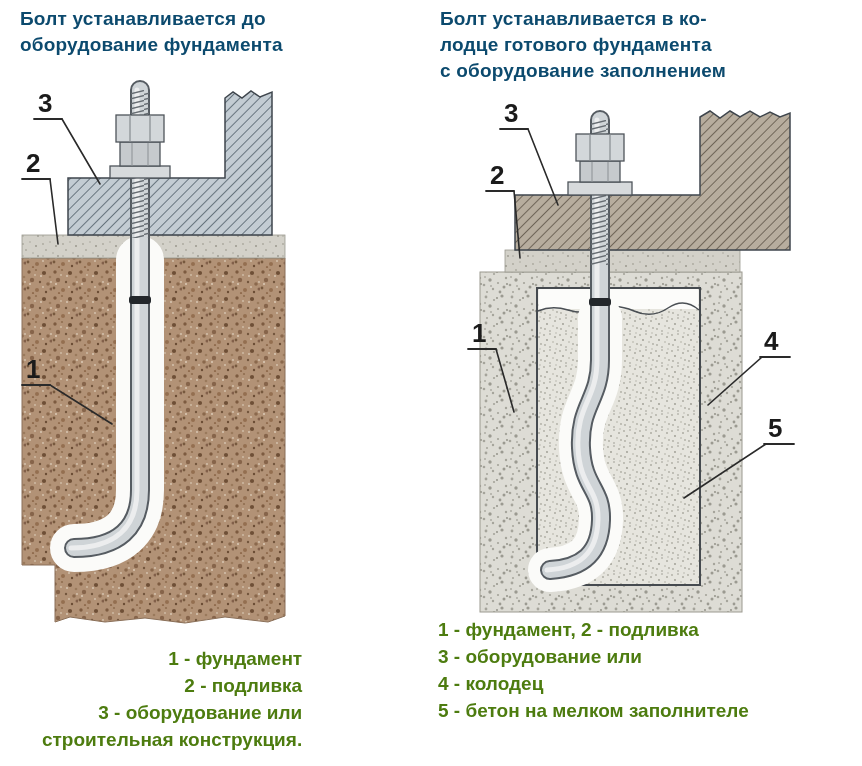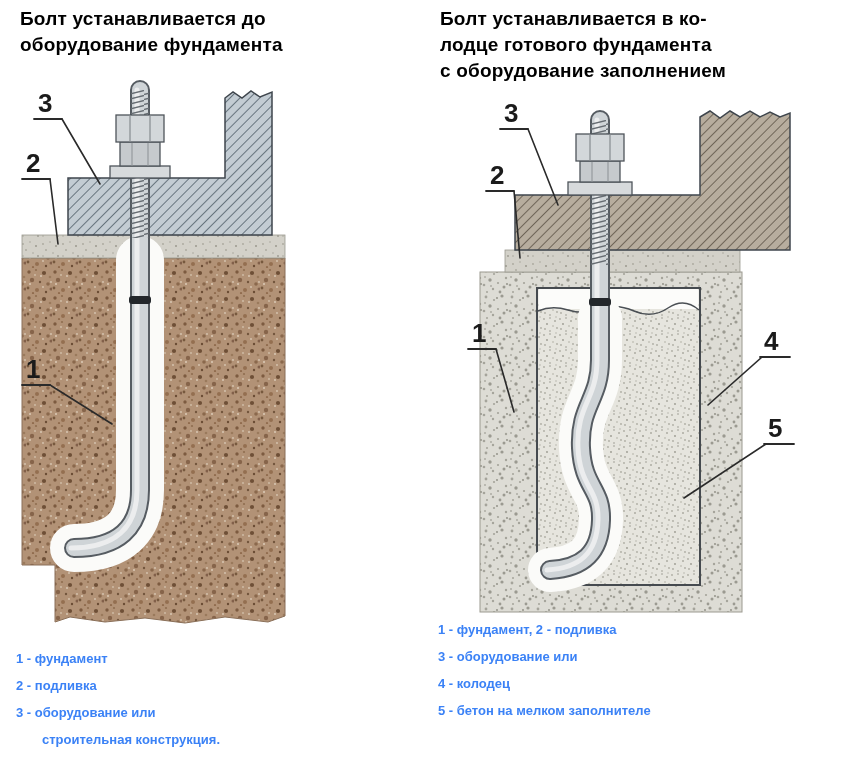--- a/index.html
+++ b/index.html
@@ -3,29 +3,29 @@
 <meta charset="utf-8">
 <style>
   html,body{margin:0;padding:0;background:#fff;}
   .page{
     position:relative;width:862px;height:766px;background:#ffffff;
     font-family:"Liberation Sans","DejaVu Sans",sans-serif;
     overflow:hidden;
   }
   .title{
     position:absolute;z-index:3;font-weight:bold;font-size:19px;
-    line-height:26px;color:#000000;letter-spacing:.2px;white-space:nowrap;
+    line-height:26px;color:#0c4a6e;letter-spacing:.2px;white-space:nowrap;
   }
   .title-left{left:20px;top:6px;}
   .title-right{left:440px;top:6px;}
   .legend{
-    position:absolute;z-index:3;font-weight:bold;font-size:13px;
-    line-height:27px;color:#3b82f6;white-space:nowrap;
+    position:absolute;z-index:3;font-weight:bold;font-size:19px;
+    line-height:27px;color:#4d7c0f;white-space:nowrap;
   }
-  .legend-left{left:16px;top:645px;}
+  .legend-left{left:16px;top:645px;text-align:right;}
   .legend-right{left:438px;top:616px;}
   .legend .indent{padding-left:26px;}
   svg.diagram{position:absolute;z-index:1;}
   #left-diagram{left:0;top:60px;}
   #right-diagram{left:430px;top:60px;}
   text.callout{font-family:"Liberation Sans","DejaVu Sans",sans-serif;font-size:26px;font-weight:bold;fill:#1b1b1b;}
 </style>
 </head>
 <body>
 

